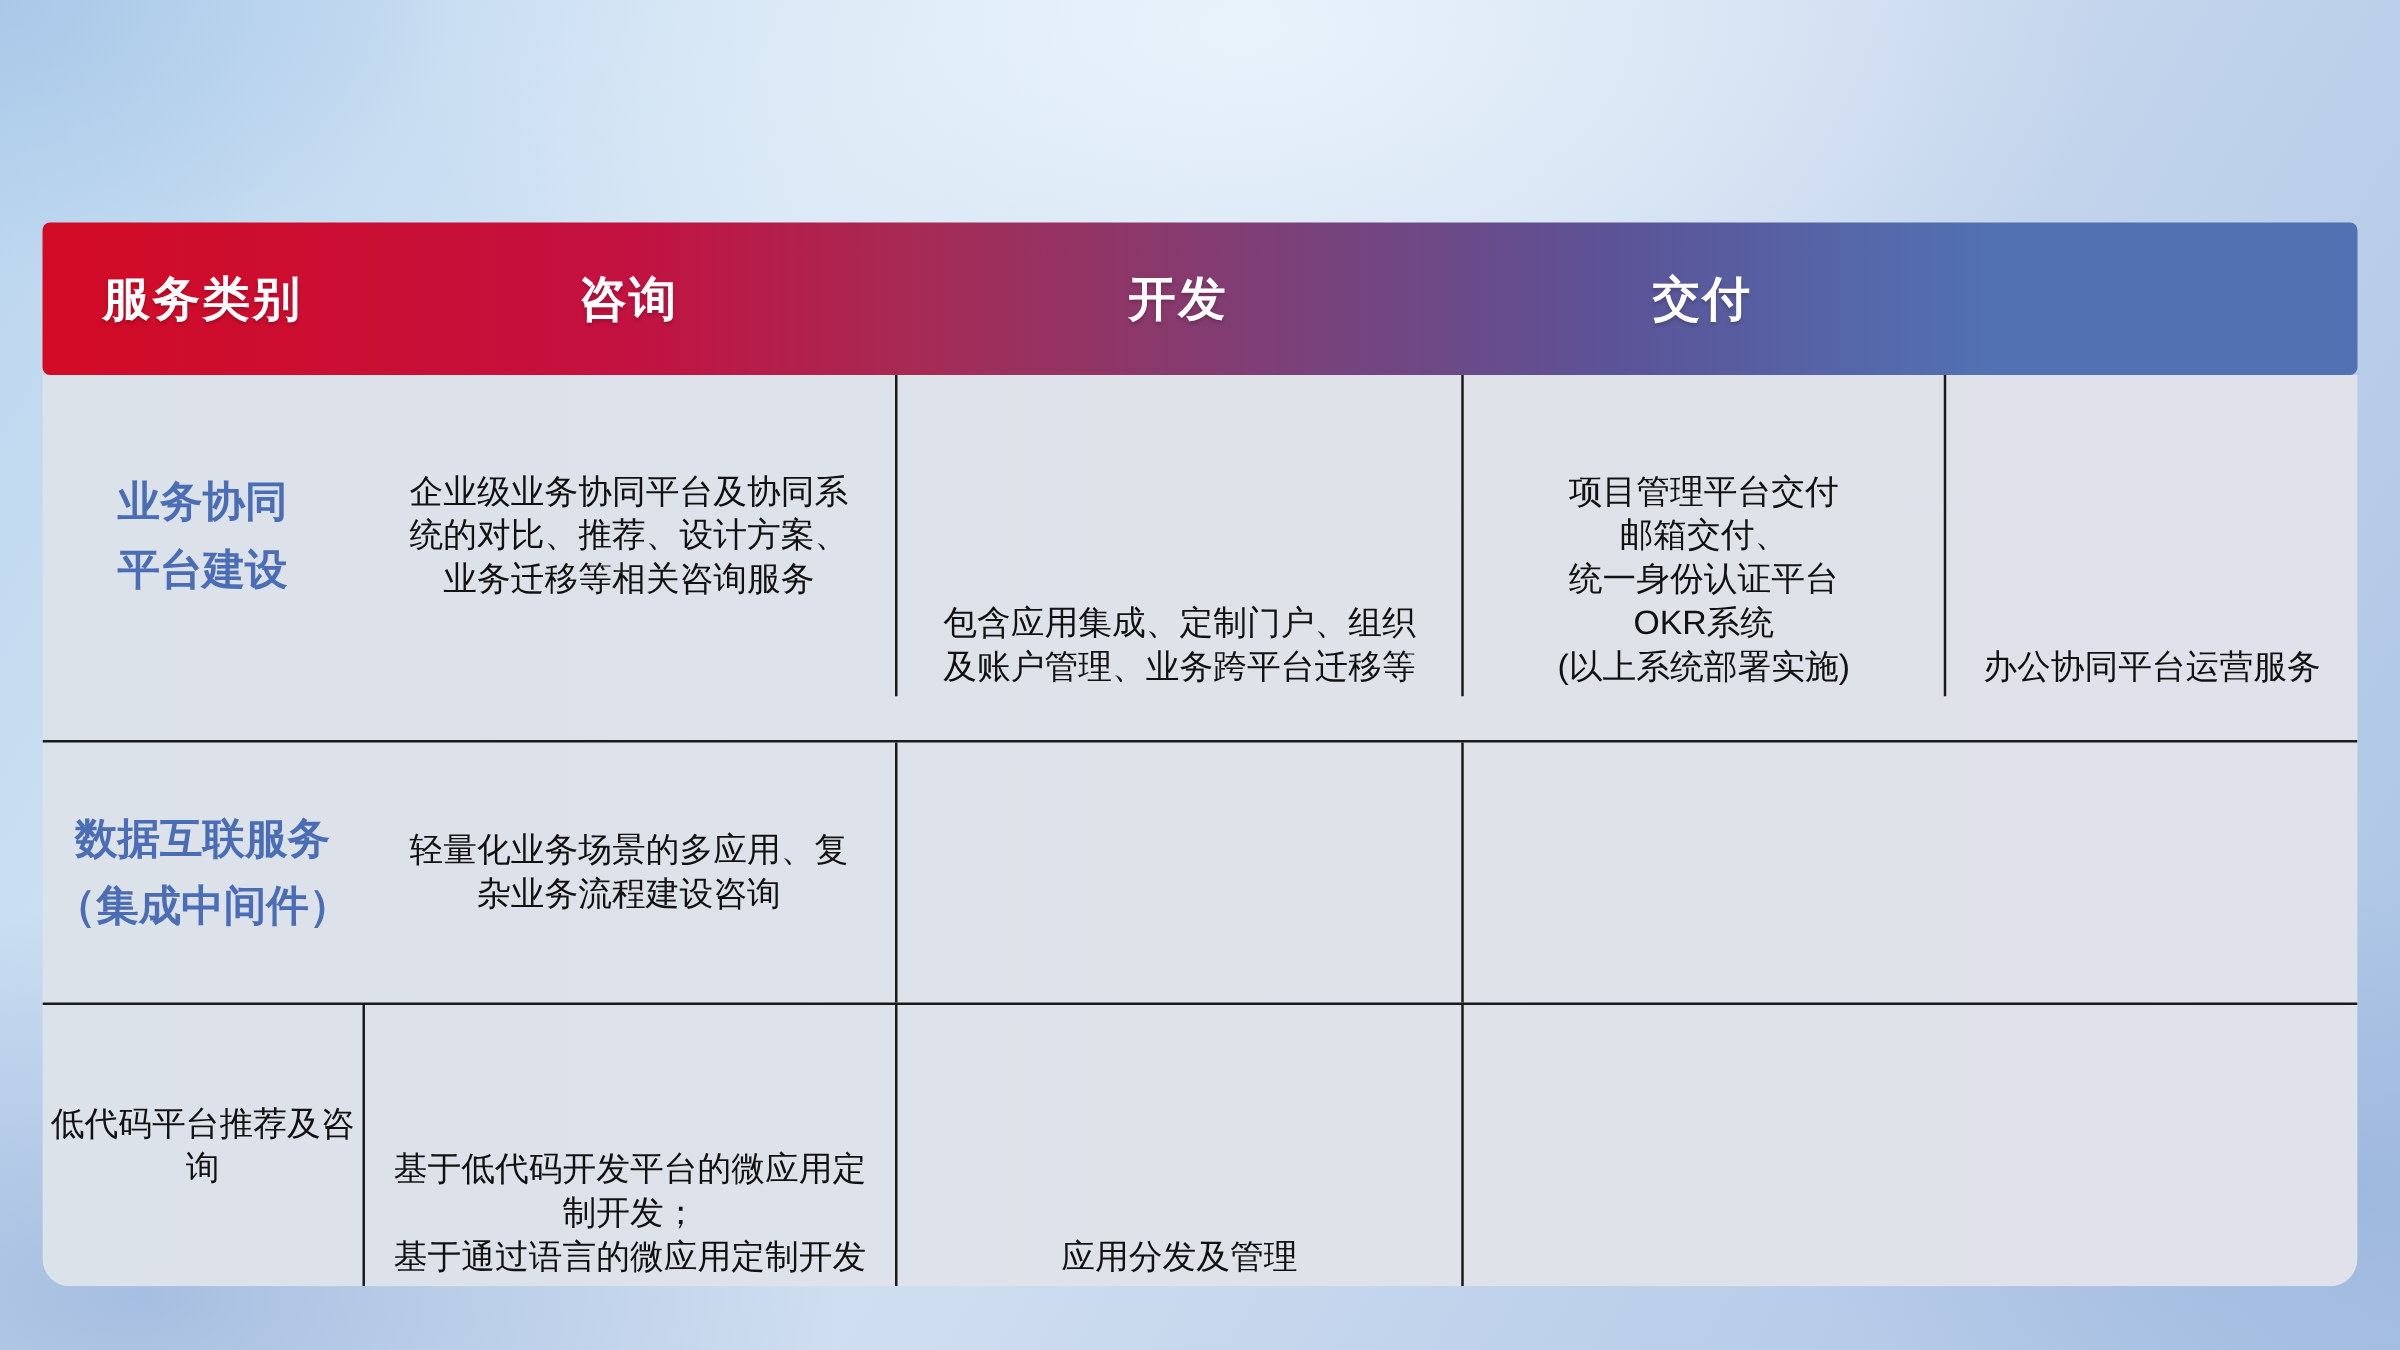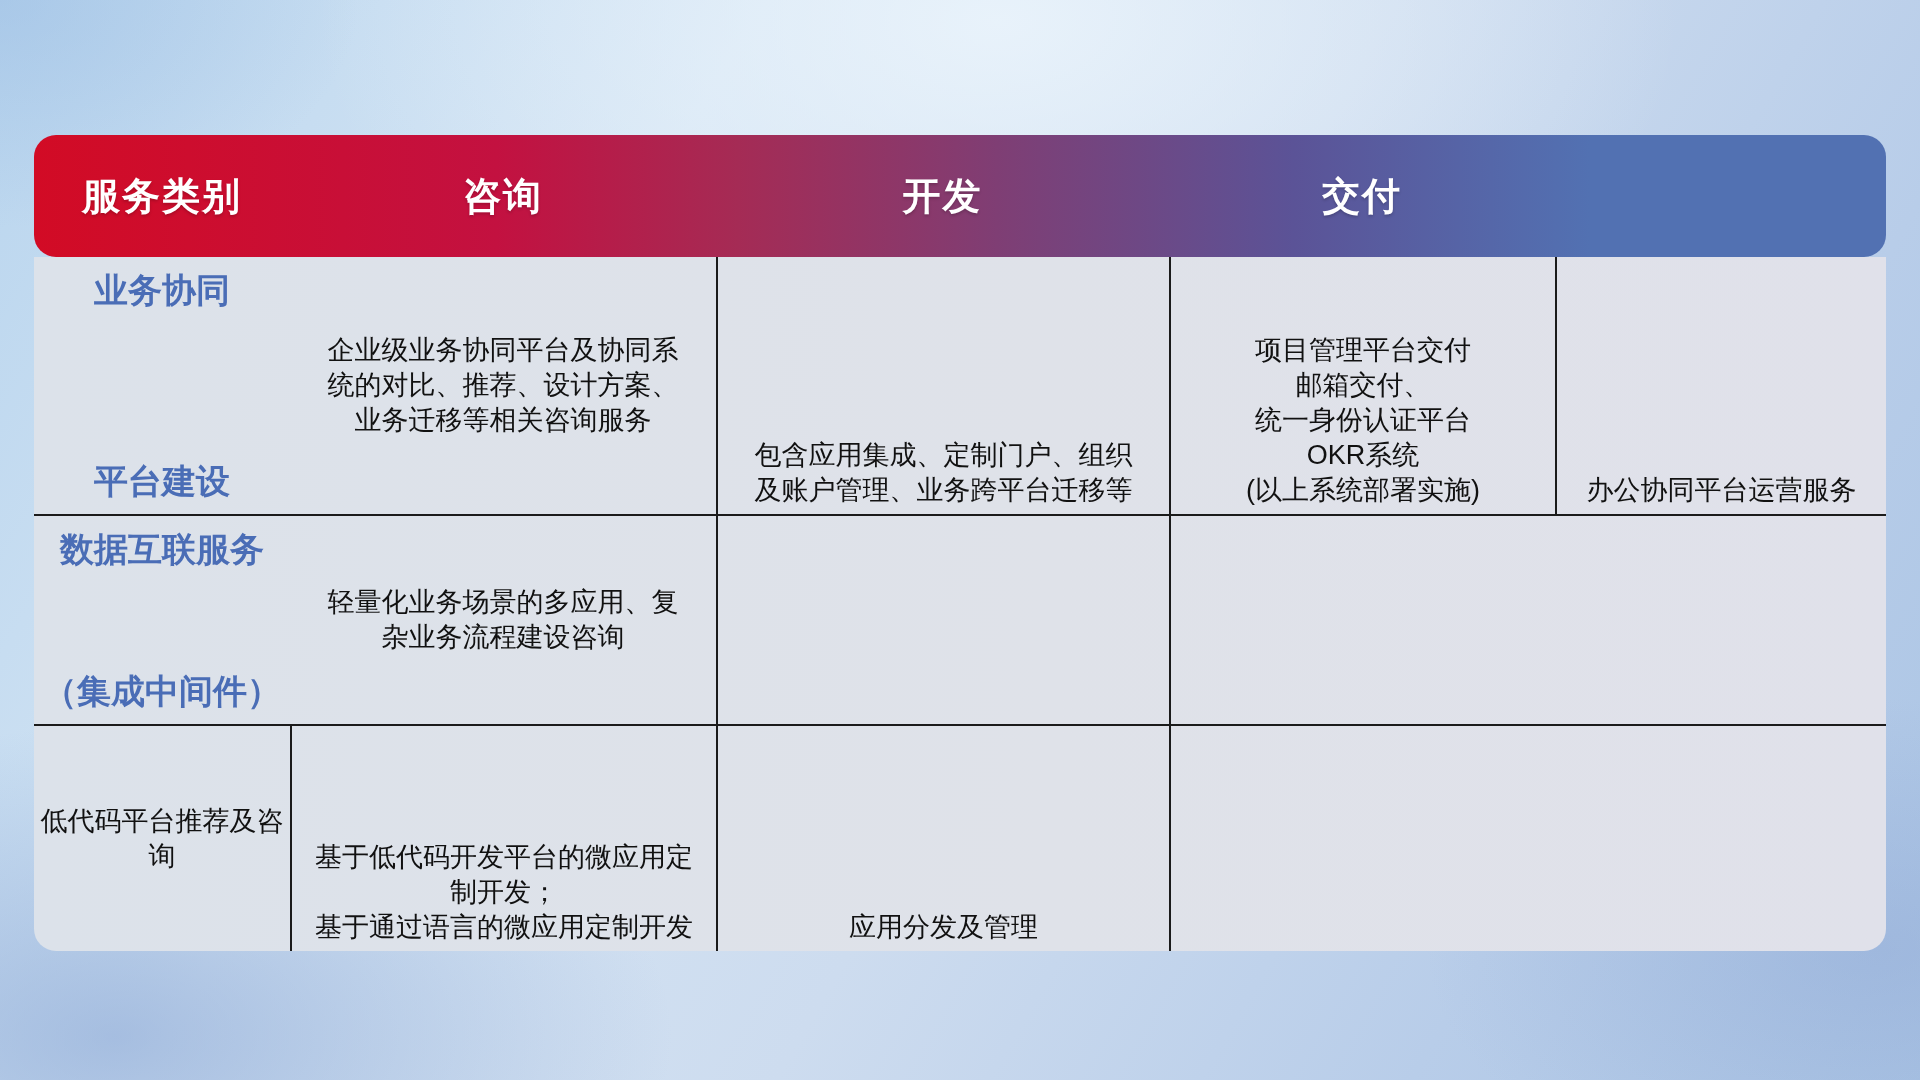--- a/index.html
+++ b/index.html
@@ -17,66 +17,66 @@
       linear-gradient(120deg, #b9d5ee 0%, #d5e5f4 30%, #cddcef 55%, #b8cde9 80%, #aac4e4 100%);
   }
   .svc-table {
     position: absolute; left: 34px; top: 135px; width: 1852px;
   }
   .thead {
     display: grid;
     grid-template-columns: 256px 426px 453px 386px 331px;
     height: 122px;
     align-items: center;
-    border-radius: 22px;
+    border-radius: 6px;
     background: linear-gradient(90deg,
       var(--g0,#d20b25) 0%,
       var(--g1,#c31140) 25%,
       var(--g2,#a52b55) 38%,
       var(--g3,#7f3e74) 52%,
       var(--g4,#5b5397) 68%,
       var(--g5,#5271b2) 84%,
       var(--g5,#5271b2) 100%);
+    margin-top: 43px;
   }
   .th {
     text-align: center;
     color: var(--headtext, #ffffff);
     font-size: 38px; font-weight: 700;
     letter-spacing: 2px;
     text-shadow: 0 2px 3px rgba(0,0,0,.18);
   }
   .tbody {
     background: linear-gradient(90deg, #dce2ea 0%, #dfe2e9 55%, #e0e1ea 100%);
     background-color: var(--bodybg, #dfe3ec);
     border-radius: 0 0 22px 22px;
     overflow: hidden;
   }
   .trow {
     display: grid;
     grid-template-columns: 256px 426px 453px 386px 331px;
   }
   .trow.r1 { height: 257px; }
-  .trow.r2 { height: 208px; border-top: 2px solid var(--line,#1b1b1b); }
+  .trow.r2 { height: 208px; border-top: 2px solid var(--line,#1b1b1b); margin-top: 35px; }
   .trow.r3 { height: 225px; border-top: 2px solid var(--line,#1b1b1b); }
   .td {
     display: flex; flex-direction: column;
     align-items: center; justify-content: center;
     text-align: center;
     color: var(--celltext, #111111);
     font-size: 27px; line-height: 35px;
     padding: 6px 4px;
     box-sizing: border-box;
   }
   .td.sep { border-left: 2px solid var(--line,#1b1b1b); justify-content: flex-end; }
   .td.category {
     color: var(--cat, #4a6db6);
     font-size: 34px; font-weight: 700;
     line-height: 54px;
     white-space: nowrap;
-    justify-content: space-between;
   }
   .line { display: block; }
 </style>
 </head>
 <body>
 
 <div class="page">
   <div class="svc-table">
 
     <div class="thead">

